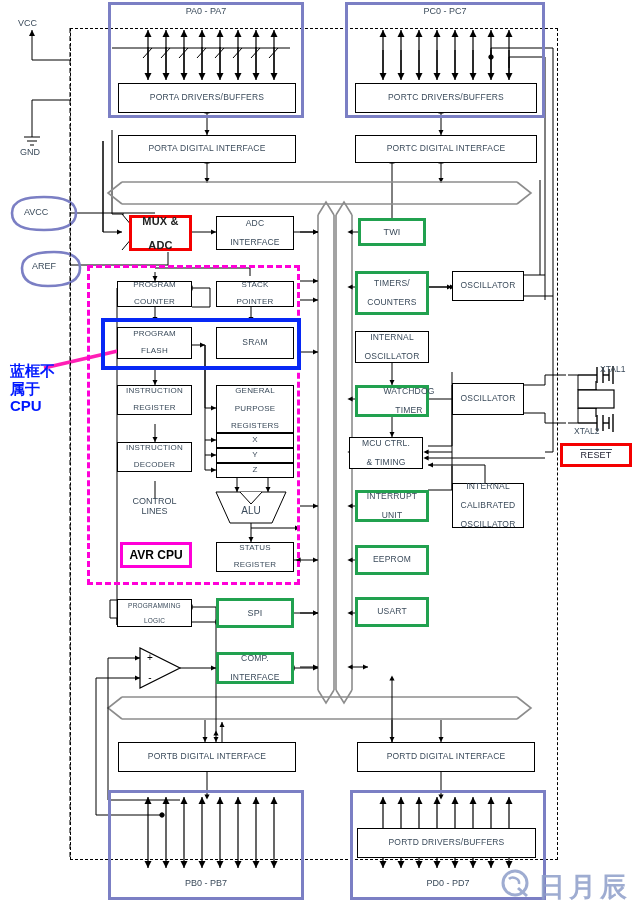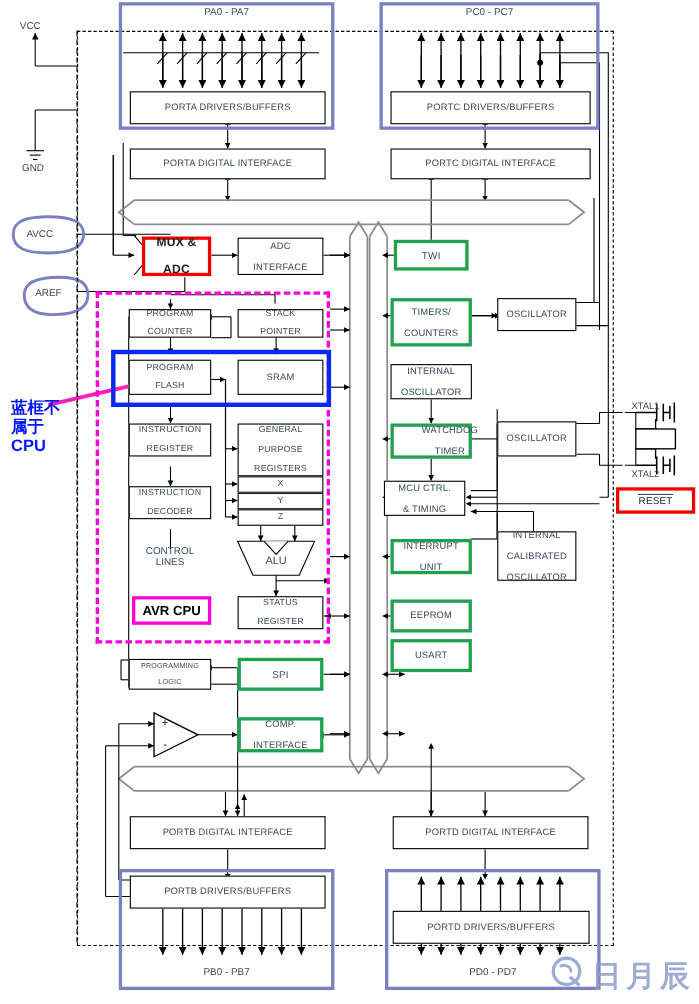--- a/index.html
+++ b/index.html
@@ -549,21 +549,21 @@
   <div class="blk" style="left:452px;top:483px;width:72px;height:45px;font-size:8.5px;">
     <span>
       <span>INTERNAL</span><br>
       <span>CALIBRATED</span><br>
       <span>OSCILLATOR</span>
     </span>
   </div>
   <div class="blk green" style="left:355px;top:545px;width:74px;height:30px;font-size:8.5px;">
     <span>EEPROM</span>
   </div>
-  <div class="blk green" style="left:355px;top:581px;width:74px;height:30px;font-size:8.5px;">
+  <div class="blk green" style="left:355px;top:597px;width:74px;height:30px;font-size:8.5px;">
     <span>USART</span>
   </div>
 
   <div class="blk green" style="left:216px;top:598px;width:78px;height:30px;font-size:9px;">
     <span>SPI</span>
   </div>
   <div class="blk green" style="left:216px;top:652px;width:78px;height:32px;font-size:8.5px;">
     <span>
       <span>COMP.</span><br>
       <span>INTERFACE</span>
@@ -578,31 +578,28 @@
   <div class="lbl" style="left:144px;top:652px;width:12px;height:12px;font-size:10px;color:#000;">
     <span>+</span>
   </div>
   <div class="lbl" style="left:144px;top:672px;width:12px;height:12px;font-size:10px;color:#000;">
     <span>-</span>
   </div>
 
   <div class="blk" style="left:118px;top:742px;width:178px;height:30px;font-size:8.5px;">
     <span>PORTB DIGITAL INTERFACE</span>
   </div>
-  <div class="blk" style="left:118px;top:796px;width:178px;height:30px;font-size:8.5px;">
-    <span>PORTB DRIVERS/BUFFERS</span>
-  </div>
   <div class="blk" style="left:357px;top:742px;width:178px;height:30px;font-size:8.5px;">
     <span>PORTD DIGITAL INTERFACE</span>
   </div>
   <div class="blk" style="left:357px;top:828px;width:179px;height:30px;font-size:8.5px;">
     <span>PORTD DRIVERS/BUFFERS</span>
   </div>
 
-  <div class="ovlbl" style="left:574px;top:364px;font-size:8.5px;">XTAL1</div>
+  <div class="ovlbl" style="left:600px;top:364px;font-size:8.5px;">XTAL1</div>
   <div class="ovlbl" style="left:574px;top:426px;font-size:8.5px;">XTAL2</div>
   <div class="blk red" style="left:560px;top:443px;width:72px;height:24px;font-size:9px;">
     <span style="border-top:1px solid #3a4a5a;padding-top:0px;line-height:1.2;">RESET</span>
   </div>
 
   <div class="anno" style="left:10px;top:362px;font-size:15px;">
     <div>蓝框不</div>
     <div>属于</div>
     <div>CPU</div>
   </div>

